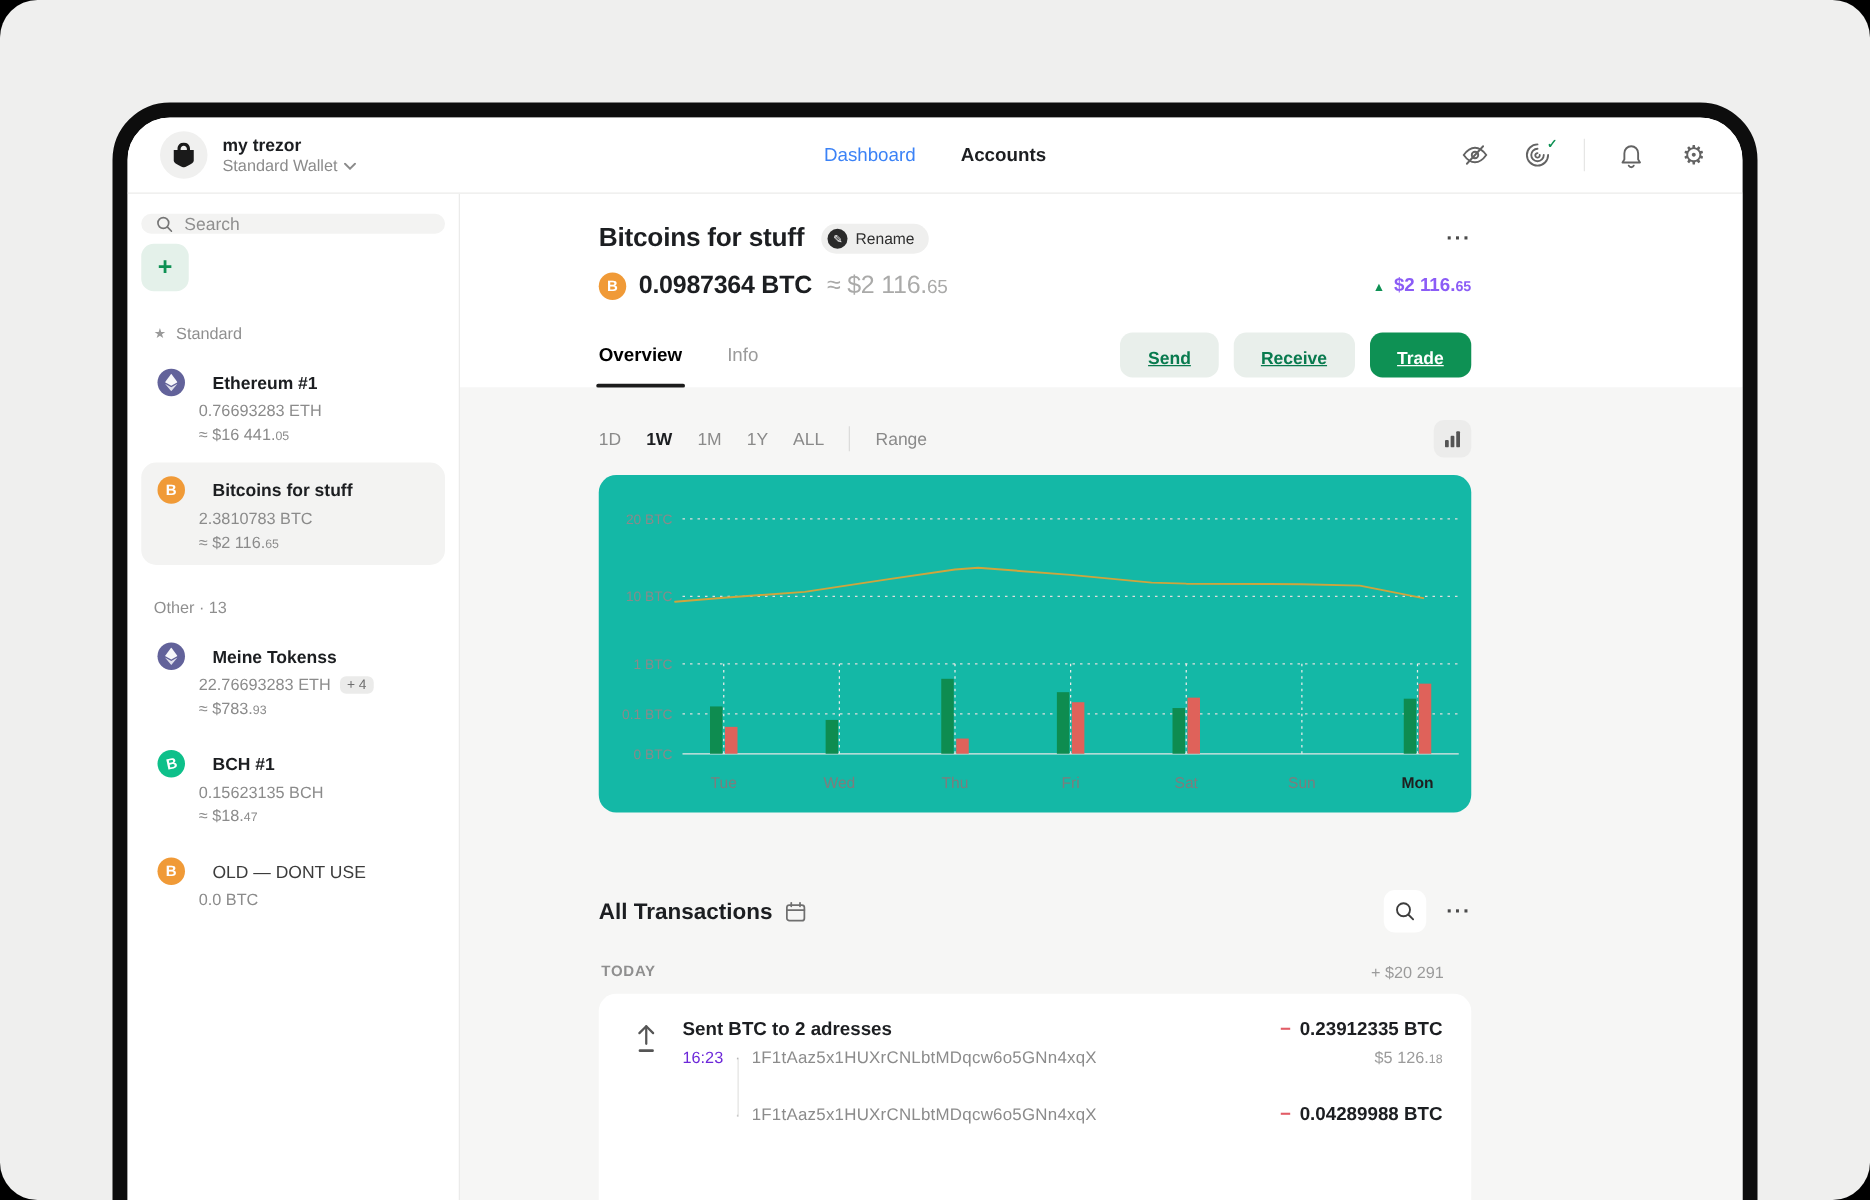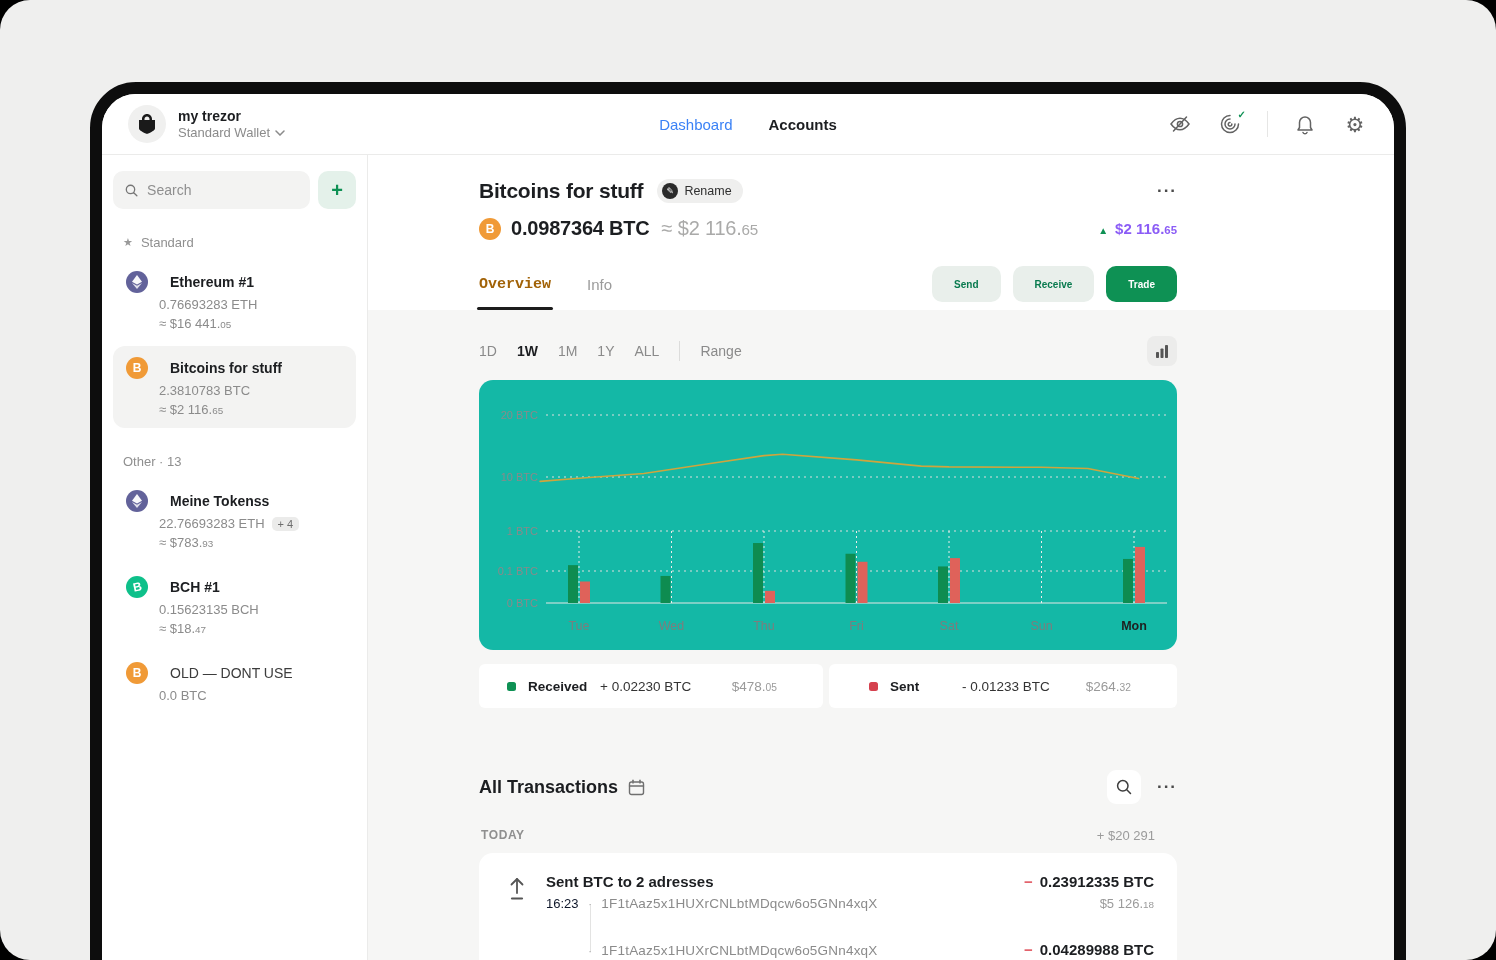--- a/index.html
+++ b/index.html
@@ -22,21 +22,21 @@
   .navlink.active { color:#1c1e21; font-weight:700; }
   .topicons { margin-left:auto; display:flex; align-items:center; gap:24px; }
   .iconbtn { width:26px; height:26px; display:flex; align-items:center; justify-content:center; cursor:pointer; position:relative; }
   .vdivider { width:1px; height:26px; background:#e6e6e5; }
   .gear-glyph { font-size:21px; color:#636363; line-height:1; }
   .sync-check { position:absolute; top:-2px; right:-3px; font-size:10px; color:#0e9154; font-weight:700; }
 
   
   .bodyrow { flex:1; display:flex; min-height:0; }
   .sidebar { width:266px; flex:0 0 266px; border-right:1px solid #ebebea; background:#fff; padding:16px 11px; }
-  .searchrow { display:flex; gap:8px; }
+  .searchrow { display:flex; gap:8px;flex-direction:column; }
   .searchbox { flex:1; height:38px; background:#f3f3f2; border-radius:10px; display:flex; align-items:center; gap:9px; padding:0 12px; }
   .searchbox input { border:none; outline:none; background:transparent; font-size:14px; color:#333; width:100%; font-family:"Liberation Sans", sans-serif; }
   .searchbox input::placeholder { color:#8f8f8f; }
   .addbtn { width:38px; height:38px; border:none; border-radius:10px; background:#e4f1ea; color:#0e9154;
             font-size:20px; font-weight:600; cursor:pointer; line-height:1; }
   .seclabel { margin:26px 0 10px 10px; font-size:13px; color:#8f8f8f; font-weight:500; display:flex; align-items:center; gap:8px; }
   .seclabel .star { font-size:11px; color:#9a9a9a; }
   .acct-item { padding:11px 13px; border-radius:12px; cursor:pointer; margin-bottom:4px; }
   .acct-item.selected { background:#f3f3f2; }
   .acct-top { display:flex; align-items:center; gap:22px; }
@@ -66,25 +66,25 @@
   .balance-row { display:flex; align-items:center; margin-top:14px; }
   .balance-row .coin { margin-right:10px; }
   .bal-btc { font-size:20px; font-weight:700; color:#1c1e21; letter-spacing:-0.2px; }
   .bal-fiat { font-size:20px; font-weight:500; color:#aaaaa9; margin-left:12px; letter-spacing:-0.2px; }
   .change { margin-left:auto; display:flex; align-items:baseline; gap:7px; }
   .change .tri { font-size:10px; color:#0e9154; }
   .change b { font-size:15px; font-weight:700; color:#8b5cf6; }
   .tabs-row { display:flex; align-items:center; margin-top:18px; height:52px; }
   .tabs { display:flex; gap:36px; height:100%; }
   .tab { position:relative; display:flex; align-items:center; font-size:15px; color:#9b9b9b; font-weight:500; cursor:pointer; }
-  .tab.active { color:#a16207; font-weight:600;font-family:Liberation Mono, monospace; }
+  .tab.active { color:#000000; font-weight:600; }
   .tab.active .underline { position:absolute; left:-2px; right:-2px; bottom:0; height:3px; background:#1c1c1c; border-radius:2px; }
   .actions { margin-left:auto; display:flex; gap:12px; align-items:center; }
-  .btn { height:36px; padding:12px 22px; border:none; border-radius:10px; font-size:10px; font-weight:600; cursor:pointer;
-         font-family:"Liberation Sans", sans-serif; }
+  .btn { height:36px; padding:12px 22px; border:none; border-radius:10px; font-size:14px; font-weight:600; cursor:pointer;
+         font-family:"Liberation Sans", sans-serif;text-decoration:underline; }
   .btn.ghost { background:#e9efeb; color:#087a4e; }
   .btn.solid { background:#0e9154; color:#fff; }
 
   .graybody { flex:1; background:#f6f6f5; padding:26px 0 0 111px; }
   .range-row { display:flex; align-items:center; gap:20px; height:30px; }
   .range-item { font-size:14px; color:#8a8a8a; font-weight:500; cursor:pointer; }
   .range-item.active { color:#1c1e21; font-weight:700; }
   .range-div { width:1px; height:20px; background:#dcdcdb; }
   .range-label { font-size:14px; color:#8a8a8a; font-weight:500; cursor:pointer; }
   .charttype-btn { margin-left:auto; width:30px; height:30px; border:none; border-radius:8px; background:#ececeb;
@@ -109,21 +109,21 @@
   .txs-sub .total { margin-left:auto; font-size:13px; font-weight:500; color:#9b9b9b; }
   .tx-card { margin-top:10px; width:698px; height:220px; background:#fff; border-radius:14px 14px 0 0; padding:20px 23px 0 27px; }
   .tx-row { display:flex; gap:18px; }
   .tx-main { flex:1; position:relative; }
   .tx-line { display:flex; align-items:baseline; }
   .tx-title { font-size:15px; font-weight:600; color:#1c1e21; }
   .tx-amount { margin-left:auto; display:flex; gap:7px; align-items:baseline; }
   .tx-amount .sign { color:#e25c66; font-size:15px; font-weight:600; }
   .tx-amount .val { font-size:15px; font-weight:700; color:#1c1e21; }
   .tx-detail { margin-top:6px; }
-  .tx-time { font-size:13px; color:#0f172a; width:33px; }
+  .tx-time { font-size:13px; color:#6d28d9; width:33px; }
   .tx-dot { color:#b0b0b0; margin:0 9px; font-size:13px; }
   .tx-addr { font-size:13.5px; color:#8b8b8b; letter-spacing:0.2px; }
   .tx-fiat { margin-left:auto; font-size:13px; color:#9b9b9b; }
   .tx-line.second { margin-top:30px; }
   .tx-line.second .indent { width:33px; }
   .connector { position:absolute; left:44px; top:32px; width:1px; height:46px; background:#e3e3e2; }
   svg.icon { display:block; }
 </style>
 </head>
 <body>
@@ -375,34 +375,20 @@
                   <line x1="562.5" y1="151" x2="562.5" y2="223" stroke="#ececeb" stroke-width="1" stroke-dasharray="2 3"></line>
                   <text x="562.5" y="250" text-anchor="middle" font-size="12.5" fill="#7d7d7d" font-family="Liberation Sans, sans-serif">Sun</text>
                   <line x1="655" y1="151" x2="655" y2="223" stroke="#ececeb" stroke-width="1" stroke-dasharray="2 3"></line>
                   <text x="655" y="250" text-anchor="middle" font-size="12.5" fill="#1f1f1f" font-weight="bold" font-family="Liberation Sans, sans-serif">Mon</text>
                   <rect x="644" y="178.95880017344075" width="10" height="44.04119982655925" fill="#0e8c50"></rect>
                   <rect x="656" y="166.9176003468815" width="10" height="56.0823996531185" fill="#df625a"></rect>
                   <polyline points="61.1,101.4 100.0,98.2 164.8,93.5 229.5,83.7 285.0,75.6 303.5,74.2 377.5,79.9 442.3,86.1 470.0,86.9 562.5,87.3 608.8,88.5 659.6,98.5" fill="none" stroke="#cfa53d" stroke-width="1.6" stroke-linejoin="round" stroke-linecap="round"></polyline>
                 </svg>
           </div>
 
-          <div class="legend-row">
-            <div class="legend-card left">
-              <span class="legend-dot" style="background:#0e9154;"></span>
-              <span class="legend-label">Received</span>
-              <span class="legend-amount">+ 0.02230 BTC</span>
-              <span class="legend-fiat"><span>$478.</span><span class="dec">05</span></span>
-            </div>
-            <div class="legend-card right">
-              <span class="legend-dot" style="background:#d5414e;"></span>
-              <span class="legend-label">Sent</span>
-              <span class="legend-amount">- 0.01233 BTC</span>
-              <span class="legend-fiat"><span>$264.</span><span class="dec">32</span></span>
-            </div>
-          </div>
 
           <div class="txs-head">
             <h2>All Transactions</h2>
             <svg class="icon" width="17" height="17" viewBox="0 0 17 17" fill="none" stroke="#6f6f6f" stroke-width="1.4" stroke-linecap="round">
                   <rect x="1.5" y="3" width="14" height="12.5" rx="2"></rect>
                   <line x1="1.5" y1="7" x2="15.5" y2="7"></line>
                   <line x1="5" y1="1.2" x2="5" y2="4"></line>
                   <line x1="12" y1="1.2" x2="12" y2="4"></line>
                 </svg>
             <button class="txsearch-btn">

